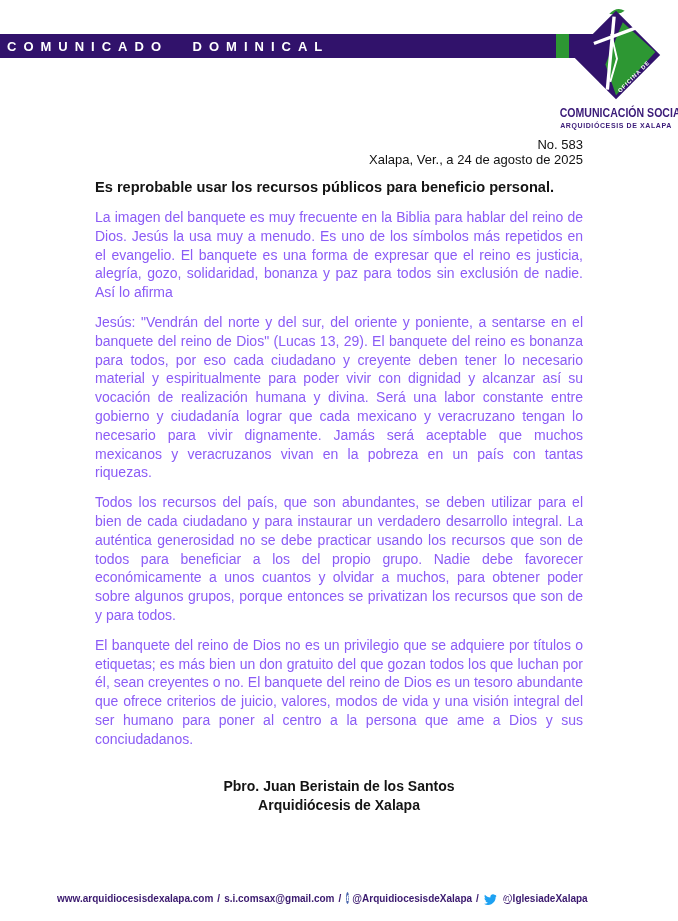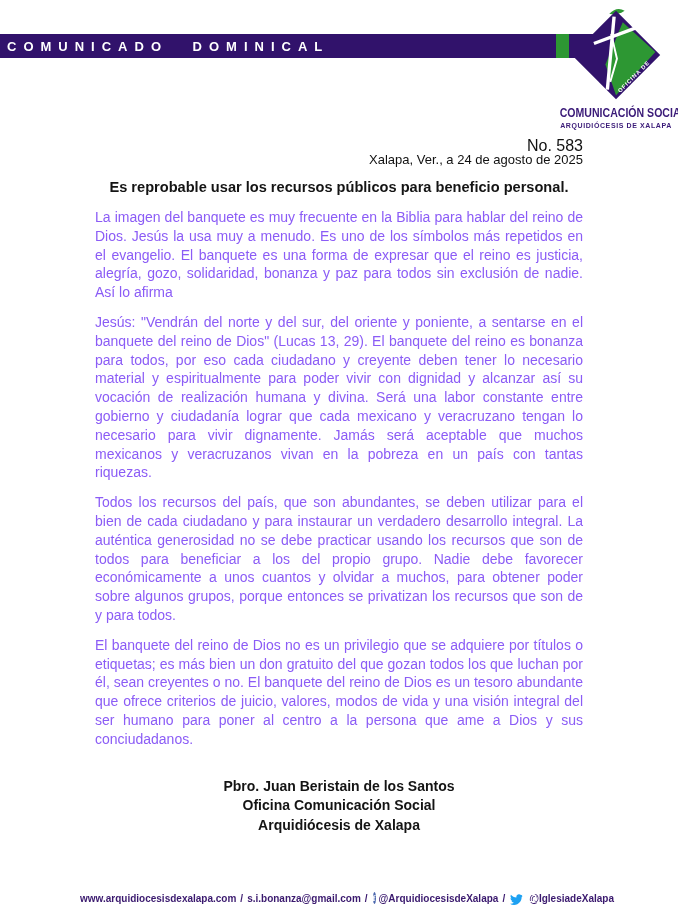--- a/index.html
+++ b/index.html
@@ -33,42 +33,42 @@
     position:absolute;top:104px;left:0;width:128px;text-align:center;
     font-size:12px;font-weight:bold;color:#3a1a78;white-space:nowrap;
     transform:scaleX(.88);transform-origin:center;
   }
   .org-line2{
     position:absolute;top:120px;left:0;width:128px;text-align:center;
     font-size:7px;font-weight:bold;color:#3a1a78;letter-spacing:.6px;white-space:nowrap;
   }
 
   
-  .doc-number{position:absolute;top:137px;right:95px;font-size:16px;color:#111;}
+  .doc-number{position:absolute;top:137px;right:95px;font-size:13px;color:#111;}
   .dateline{position:absolute;top:152px;right:95px;font-size:13px;color:#111;margin-left:14px;}
 
   
   .content{position:absolute;left:95px;top:179px;width:488px;}
   .doc-title{
-    font-size:14.6px;font-weight:bold;text-align:center;
+    font-size:14.6px;font-weight:bold;text-align:left;
     margin:0 0 13px 0;color:#141414;
   }
   .content p{
     margin:0 0 11px 0;font-size:14px;line-height:18.8px;
     text-align:justify;color:#8b5cf6;
   }
   .signature{
     margin-top:28px;text-align:center;font-weight:bold;
     font-size:14px;line-height:19.5px;color:#141414;
   }
 
   
   .footer{
     position:absolute;left:0;top:886px;width:538px;height:24px;
-    display:flex;align-items:center;padding-left:80px;box-sizing:border-box;
+    display:flex;align-items:center;padding-left:57px;box-sizing:border-box;
   }
   .footer .ft{
     color:#3a196e;font-weight:bold;font-size:10px;white-space:nowrap;
   }
   .footer .sep{margin:0 4px;color:#3a196e;font-weight:bold;font-size:10px;}
   .fb-icon{
     display:inline-block;width:12px;height:12px;border-radius:50%;
     background:#4a66ad;color:#fff;font-size:9px;font-weight:bold;
     text-align:center;line-height:12px;margin:0 3px 0 1px;vertical-align:-2px;
   }
@@ -124,29 +124,28 @@
 
   <div class="content">
     <h1 class="doc-title">Es reprobable usar los recursos públicos para beneficio personal.</h1>
     <p>La imagen del banquete es muy frecuente en la Biblia para hablar del reino de Dios. Jesús la usa muy a menudo. Es uno de los símbolos más repetidos en el evangelio. El banquete es una forma de expresar que el reino es justicia, alegría, gozo, solidaridad, bonanza y paz para todos sin exclusión de nadie. Así lo afirma</p>
     <p>Jesús: "Vendrán del norte y del sur, del oriente y poniente, a sentarse en el banquete del reino de Dios" (Lucas 13, 29). El banquete del reino es bonanza para todos, por eso cada ciudadano y creyente deben tener lo necesario material y espiritualmente para poder vivir con dignidad y alcanzar así su vocación de realización humana y divina. Será una labor constante entre gobierno y ciudadanía lograr que cada mexicano y veracruzano tengan lo necesario para vivir dignamente. Jamás será aceptable que muchos mexicanos y veracruzanos vivan en la pobreza en un país con tantas riquezas.</p>
     <p>Todos los recursos del país, que son abundantes, se deben utilizar para el bien de cada ciudadano y para instaurar un verdadero desarrollo integral. La auténtica generosidad no se debe practicar usando los recursos que son de todos para beneficiar a los del propio grupo.  Nadie debe favorecer económicamente a unos cuantos y olvidar a muchos, para obtener poder sobre algunos grupos, porque entonces se privatizan los recursos que son de y para todos.</p>
     <p>El banquete del reino de Dios no es un privilegio que se adquiere por títulos o etiquetas; es más bien un don gratuito del que gozan todos los que luchan por él, sean creyentes o no. El banquete del reino de Dios es un tesoro abundante que ofrece criterios de juicio, valores, modos de vida y una visión integral del ser humano para poner al centro a la persona que ame a Dios y sus conciudadanos.</p>
 
     <div class="signature">
       <div>Pbro. Juan Beristain de los Santos</div>
-      <div>Oficina Comunicación Social</div>
       <div>Arquidiócesis de Xalapa</div>
     </div>
   </div>
 
   <div class="footer">
     <span class="ft">www.arquidiocesisdexalapa.com</span>
     <span class="sep">/</span>
-    <span class="ft">s.i.bonanza@gmail.com</span>
+    <span class="ft">s.i.comsax@gmail.com</span>
     <span class="sep">/</span>
     <span class="fb-icon"></span>
     <span class="ft">@ArquidiocesisdeXalapa</span>
     <span class="sep">/</span>
     <span class="tw-icon">
       <svg width="13" height="13" viewBox="0 0 24 24">
         <path fill="#1da1f2" d="M24 4.6c-.9.4-1.8.6-2.8.8 1-.6 1.8-1.6 2.1-2.7-.9.6-2 1-3.1 1.2C19.3 3 18 2.4 16.6 2.4c-2.7 0-4.9 2.2-4.9 4.9 0 .4 0 .8.1 1.1C7.7 8.2 4.1 6.3 1.7 3.4c-.4.7-.7 1.6-.7 2.5 0 1.7.9 3.2 2.2 4.1-.8 0-1.6-.2-2.2-.6v.1c0 2.4 1.7 4.4 3.9 4.8-.4.1-.8.2-1.3.2-.3 0-.6 0-.9-.1.6 2 2.4 3.4 4.6 3.4-1.7 1.3-3.8 2.1-6.1 2.1-.4 0-.8 0-1.2-.1 2.2 1.4 4.8 2.2 7.5 2.2 9.1 0 14-7.5 14-14v-.6c1-.7 1.8-1.6 2.5-2.6z"></path>
       </svg>
     </span>
     <span class="ig-icon"></span>

